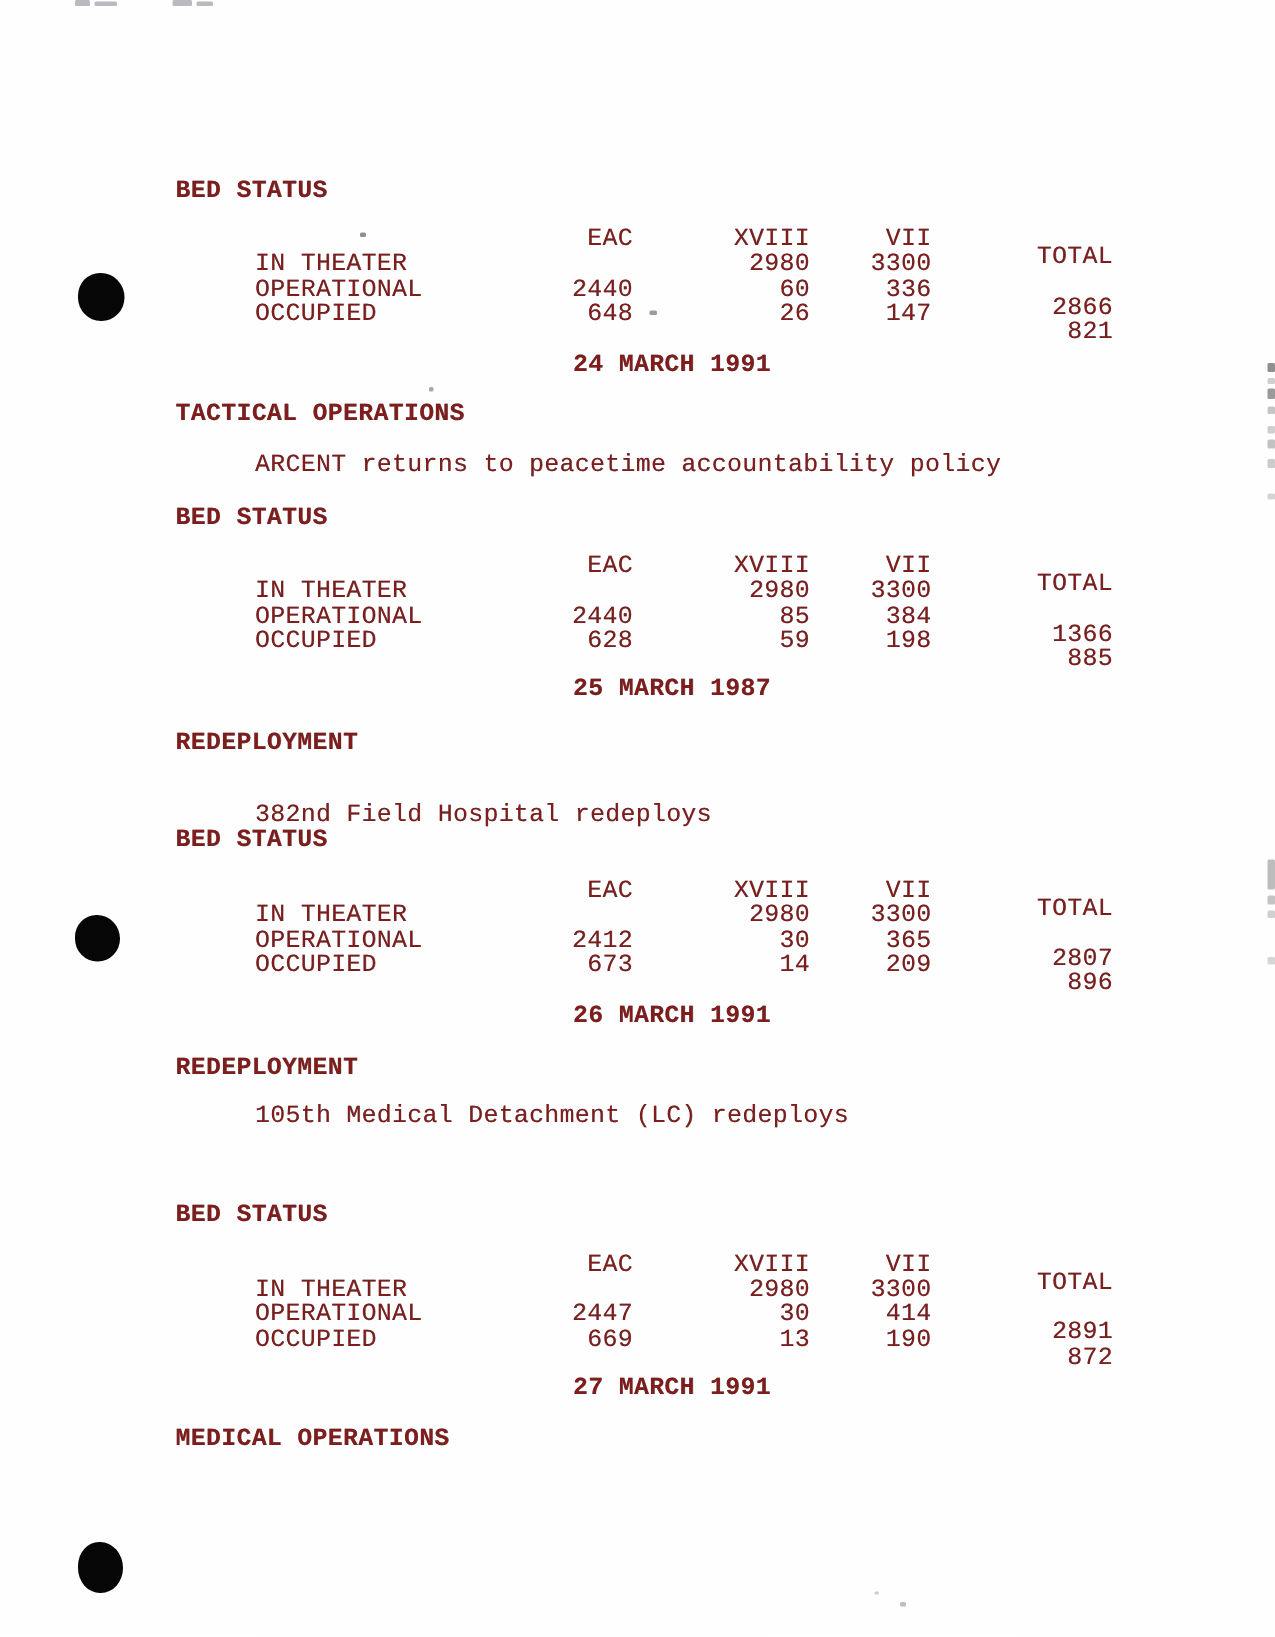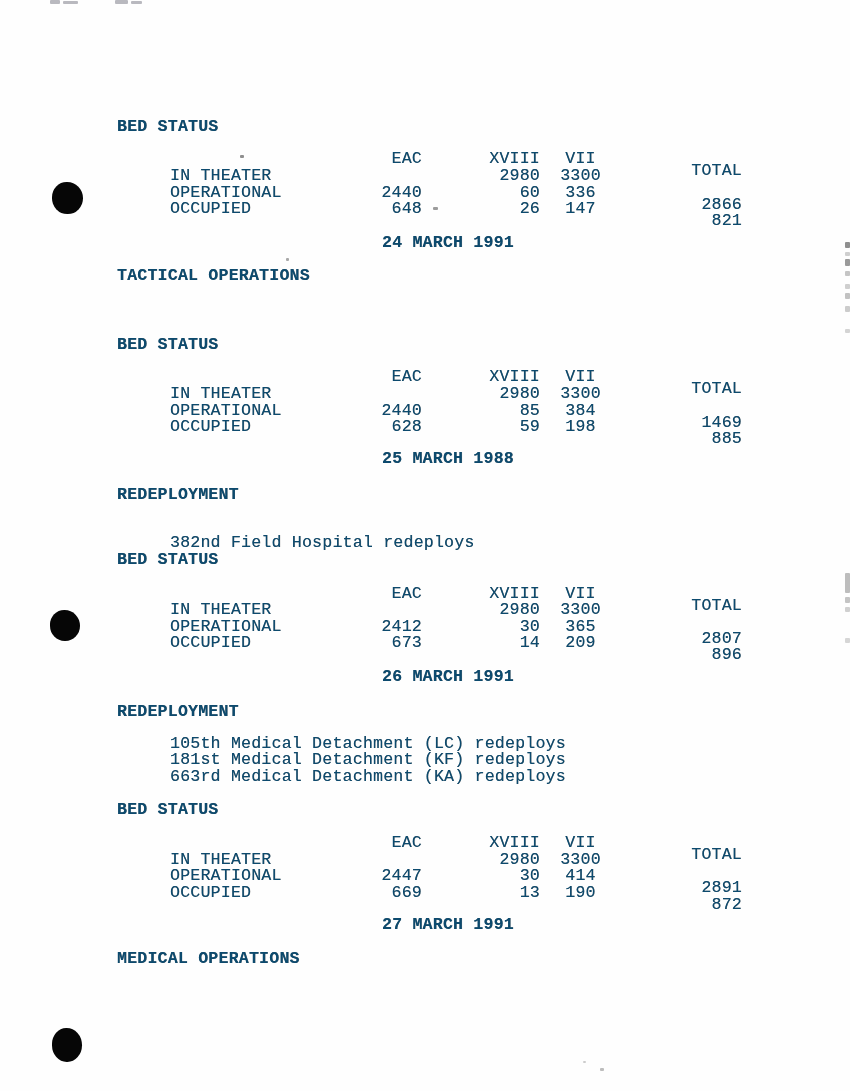--- a/index.html
+++ b/index.html
@@ -4,33 +4,33 @@
 <style>
   html,body{margin:0;padding:0;background:#ffffff;}
   .page{
     position:relative;
     width:850px;height:1091px;
     background:#fefefe;
     overflow:hidden;
     font-family:"Liberation Mono","DejaVu Sans Mono",monospace;
     font-size:16.5px;
     letter-spacing:0.25px;
-    color:#0c4a6e;
+    color:#7f1d1d;
     text-shadow:0.2px 0.2px 0.3px rgba(25,25,25,0.55);
   }
   .line{position:absolute;left:0;white-space:pre;line-height:17px;}
   .h{left:117px;font-weight:bold;}
   .date{left:382px;font-weight:bold;}
   .p{left:170px;}
   .trow{left:170px;width:572px;display:flex;}
   .trow span{display:block;}
   .cl{width:165px;text-align:left;}
   .c1{width:87px;text-align:right;}
   .c2{width:118px;text-align:right;}
-  .c3{width:81px;text-align:center;}
+  .c3{width:81px;text-align:right;}
   .c4{width:121px;text-align:right;margin-top:12px;}
   .punch{position:absolute;background:#060606;border-radius:48% 52% 50% 50%;}
   .artifact i{position:absolute;display:block;background:#b9b9bf;border-radius:1px;}
 </style>
 </head>
 <body>
 
 <div class="page">
 
   <div class="artifact">
@@ -91,20 +91,21 @@
     <span class="cl">OCCUPIED</span>
     <span class="c1">648</span>
     <span class="c2">26</span>
     <span class="c3">147</span>
     <span class="c4">821</span>
   </div>
 
   <div class="line date" style="top:234px">24 MARCH 1991</div>
 
   <div class="line h" style="top:267px">TACTICAL OPERATIONS</div>
+  <div class="line p" style="top:301px">ARCENT returns to peacetime accountability policy</div>
 
   <div class="line h" style="top:336px">BED STATUS</div>
   <div class="line trow" style="top:368px">
     <span class="cl"></span>
     <span class="c1">EAC</span>
     <span class="c2">XVIII</span>
     <span class="c3">VII</span>
     <span class="c4">TOTAL</span>
   </div>
   <div class="line trow" style="top:385px">
@@ -112,31 +113,31 @@
     <span class="c1"></span>
     <span class="c2">2980</span>
     <span class="c3">3300</span>
     <span class="c4"></span>
   </div>
   <div class="line trow" style="top:402px">
     <span class="cl">OPERATIONAL</span>
     <span class="c1">2440</span>
     <span class="c2">85</span>
     <span class="c3">384</span>
-    <span class="c4">1469</span>
+    <span class="c4">1366</span>
   </div>
   <div class="line trow" style="top:418px">
     <span class="cl">OCCUPIED</span>
     <span class="c1">628</span>
     <span class="c2">59</span>
     <span class="c3">198</span>
     <span class="c4">885</span>
   </div>
 
-  <div class="line date" style="top:450px">25 MARCH 1988</div>
+  <div class="line date" style="top:450px">25 MARCH 1987</div>
 
   <div class="line h" style="top:486px">REDEPLOYMENT</div>
   <div class="line p" style="top:534px">382nd Field Hospital redeploys</div>
 
   <div class="line h" style="top:551px">BED STATUS</div>
   <div class="line trow" style="top:585px">
     <span class="cl"></span>
     <span class="c1">EAC</span>
     <span class="c2">XVIII</span>
     <span class="c3">VII</span>
@@ -161,22 +162,20 @@
     <span class="c1">673</span>
     <span class="c2">14</span>
     <span class="c3">209</span>
     <span class="c4">896</span>
   </div>
 
   <div class="line date" style="top:668px">26 MARCH 1991</div>
 
   <div class="line h" style="top:703px">REDEPLOYMENT</div>
   <div class="line p" style="top:735px">105th Medical Detachment (LC) redeploys</div>
-  <div class="line p" style="top:751px">181st Medical Detachment (KF) redeploys</div>
-  <div class="line p" style="top:768px">663rd Medical Detachment (KA) redeploys</div>
 
   <div class="line h" style="top:801px">BED STATUS</div>
   <div class="line trow" style="top:834px">
     <span class="cl"></span>
     <span class="c1">EAC</span>
     <span class="c2">XVIII</span>
     <span class="c3">VII</span>
     <span class="c4">TOTAL</span>
   </div>
   <div class="line trow" style="top:851px">

